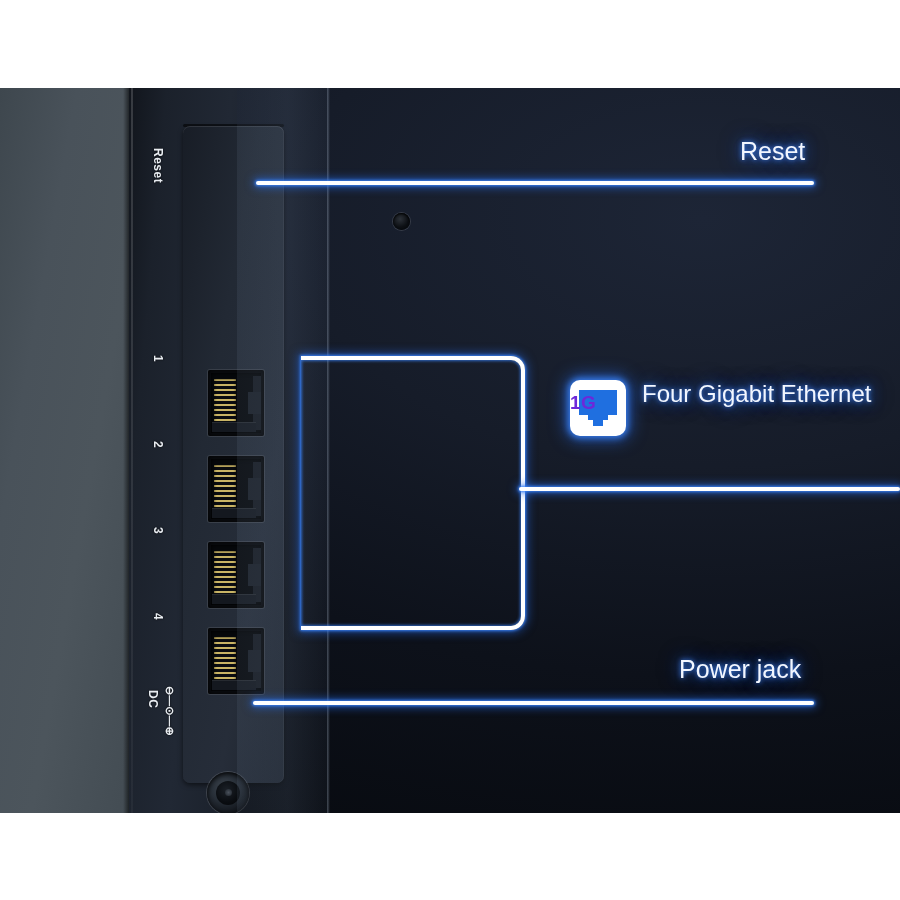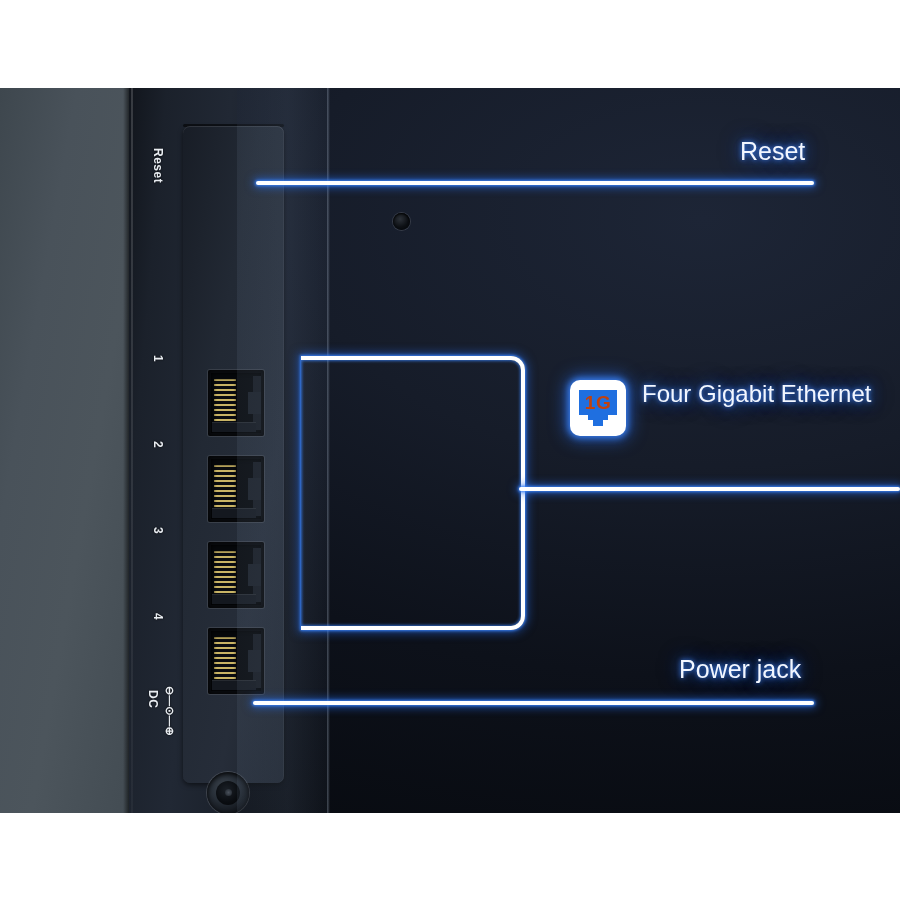--- a/index.html
+++ b/index.html
@@ -209,22 +209,21 @@
     border-radius:10px;
     background:#ffffff;
     box-shadow:0 0 6px 2px rgba(58,130,246,.9),0 0 16px 5px rgba(38,110,240,.55);
   }
   .gicon .jack{
     position:absolute; left:7px; top:8px; width:42px; height:40px;
   }
   .gicon .jack svg{ display:block; }
   .gicon .gtxt{
     position:absolute; left:0; right:0; top:12px;
-    text-align:center;
-    color:#c2410c;
+    color:#6d28d9;
     font-size:19px; font-weight:700;
     font-family:"Liberation Sans",sans-serif;
     letter-spacing:.5px;
   }
 </style>
 </head>
 <body>
 
 <div class="stage">
 

